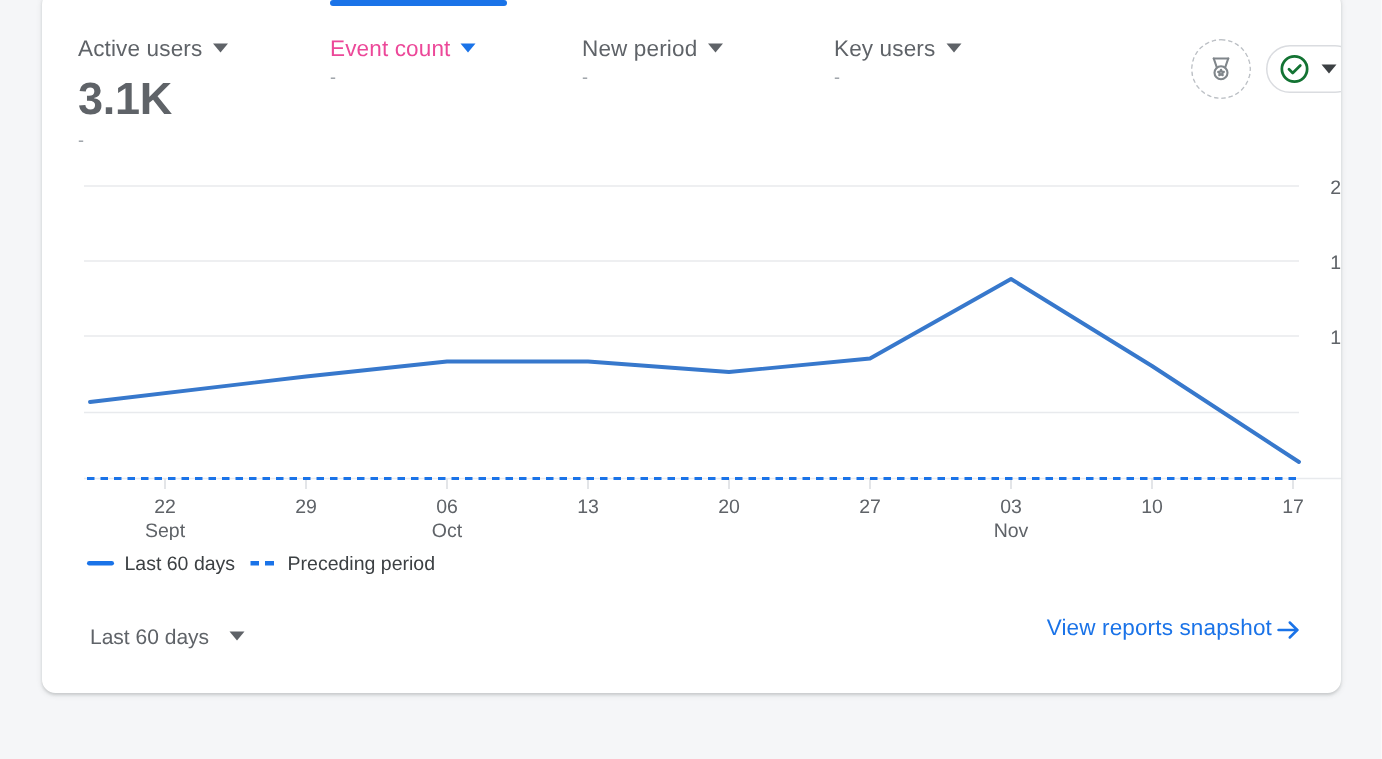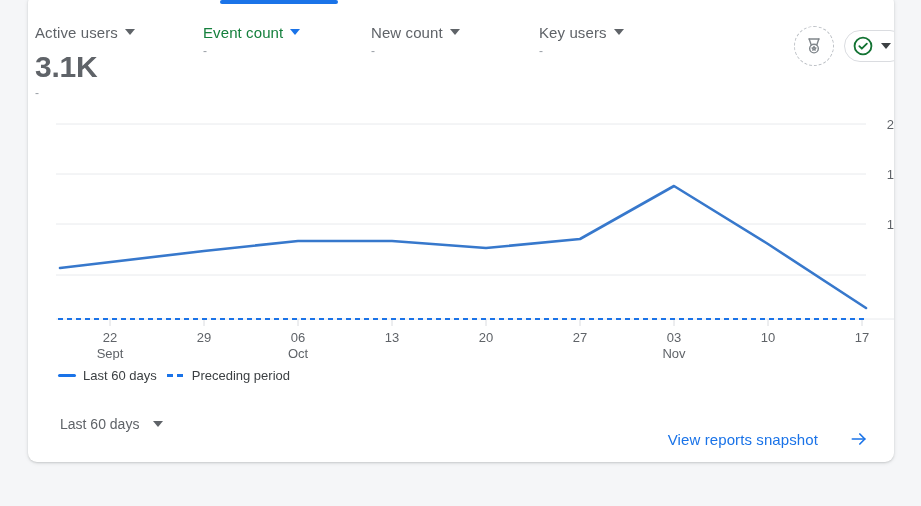--- a/index.html
+++ b/index.html
@@ -39,40 +39,40 @@
     top: 6px;
     width: 118px;
     height: 4px;
     background: #1a73e8;
     border-radius: 2px;
   }
 
   
   .metrics {
     position: absolute;
-    left: 7px;
+    left: 24px;
     top: 28px;
     display: flex;
   }
   .metric {
     width: 168px;
   }
   .metric-head {
     display: flex;
     align-items: center;
     gap: 7px;
     height: 20px;
   }
   .metric-label {
     font-size: 15px;
     color: #5f6368;
     letter-spacing: 0.1px;
     white-space: nowrap;
   }
-  .metric.active .metric-label { color: #15803d; }
+  .metric.active .metric-label { color: #ec4899; }
   .caret {
     width: 0; height: 0;
     border-left: 5px solid transparent;
     border-right: 5px solid transparent;
     border-top: 6px solid #5f6368;
     flex: none;
   }
   .metric.active .caret { border-top-color: #1a73e8; }
   .metric-value {
     margin-top: 8px;
@@ -182,24 +182,24 @@
   }
   .date-caret {
     width: 0; height: 0;
     border-left: 5px solid transparent;
     border-right: 5px solid transparent;
     border-top: 6px solid #5f6368;
   }
   .snapshot-link {
     position: absolute;
     right: 24px;
-    top: 432px;
-    display: flex;
-    align-items: center;
-    gap: 30px;
+    top: 416px;
+    display: flex;
+    align-items: flex-start;
+    gap: 0;
     height: 26px;
     text-decoration: none;
   }
   .snapshot-text {
     font-size: 15px;
     color: #1a73e8;
     font-weight: 500;
     letter-spacing: 0.1px;
   }
 </style>
@@ -226,21 +226,21 @@
       <div class="metric active">
         <div class="metric-head">
           <span class="metric-label">Event count</span>
           <span class="caret"></span>
         </div>
         <div class="metric-delta">-</div>
       </div>
 
       <div class="metric">
         <div class="metric-head">
-          <span class="metric-label">New count</span>
+          <span class="metric-label">New period</span>
           <span class="caret"></span>
         </div>
         <div class="metric-delta">-</div>
       </div>
 
       <div class="metric">
         <div class="metric-head">
           <span class="metric-label">Key users</span>
           <span class="caret"></span>
         </div>

